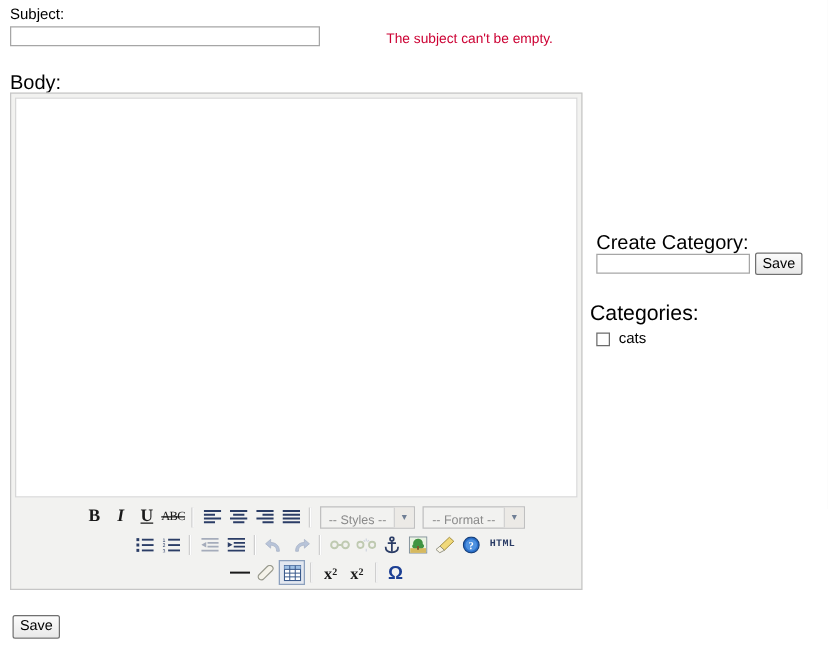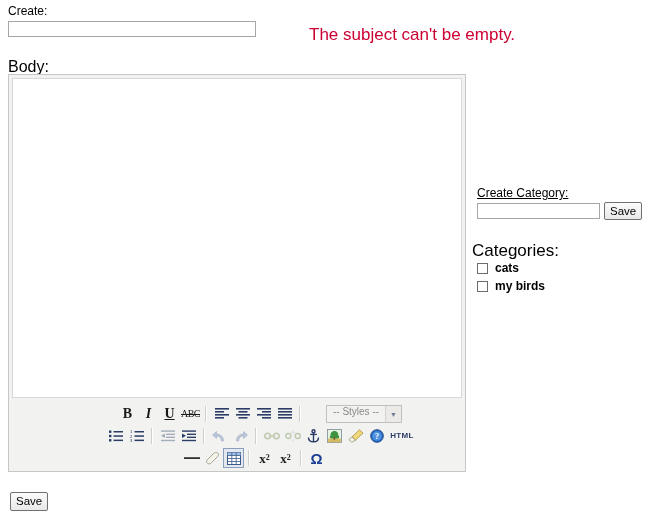--- a/index.html
+++ b/index.html
@@ -35,21 +35,21 @@
     background: #ffffff;
     font-family: "Liberation Sans", sans-serif;
     font-size: 12px;
     padding: 0 2px;
     box-sizing: border-box;
   }
   #subject-error {
     position: absolute;
     left: 309px;
     top: 25px;
-    font-size: 17px;
+    font-size: 11px;
     color: #cc0033;
     white-space: nowrap;
   }
 
   
   #body-label {
     position: absolute;
     left: 8px;
     top: 60px;
     font-size: 16px;
@@ -125,33 +125,33 @@
   }
 
   
   .g-bold   { font-family: "Liberation Serif", serif; font-weight: bold; font-size: 14px; }
   .g-ital   { font-family: "Liberation Serif", serif; font-style: italic; font-weight: bold; font-size: 14px; }
   .g-under  { font-family: "Liberation Serif", serif; font-weight: bold; font-size: 14px; text-decoration: underline; }
   .g-strike { font-family: "Liberation Serif", serif; font-weight: normal; font-size: 10px; text-decoration: line-through; letter-spacing: -0.5px; }
   .g-sub, .g-sup { font-family: "Liberation Serif", serif; font-weight: bold; font-size: 13px; }
   .g-sub sub, .g-sup sup { font-size: 8px; }
   .g-omega { color: #1c3f94; font-size: 15px; font-weight: bold; }
-  .g-html  { color: #2b3d66; font-size: 8px; font-weight: bold; letter-spacing: 0.3px; }
+  .g-html  { color: #2b3d66; font-size: 8px; font-weight: bold; letter-spacing: 0.3px; font-family: Liberation Mono, monospace; }
 
   
   .tb-select {
     height: 18px;
     font-family: "Liberation Sans", sans-serif;
     font-size: 10px;
     color: #8a8a8a;
     background: #f2f2f0;
     border: 1px solid #c0c0c0;
-    margin: 0 21px;
+    margin: 0 3px;
     display: inline-flex;
-    align-items: flex-start;
+    align-items: flex-end;
     box-sizing: border-box;
     cursor: default;
   }
   .tb-select .lab {
     flex: 1;
     text-align: center;
     padding: 0 4px;
     white-space: nowrap;
   }
   .tb-select .arrow {
@@ -166,22 +166,21 @@
     color: #6f7e95;
   }
   #sel-styles { width: 76px; }
   #sel-format { width: 82px; }
 
   
   #create-cat-label {
     position: absolute;
     left: 477px;
     top: 186px;
-    font-size: 12px;
-    text-decoration: underline;
+    font-size: 16px;
   }
   #create-cat-input {
     position: absolute;
     left: 477px;
     top: 203px;
     width: 123px;
     height: 16px;
     border: 1px solid #a6a6a6;
     background: #ffffff;
     font-family: "Liberation Sans", sans-serif;
@@ -212,23 +211,22 @@
     font-size: 17px;
   }
   #category-list {
     position: absolute;
     left: 477px;
     top: 259px;
     width: 170px;
   }
   .cat-row {
     display: flex;
-    align-items: center;
+    align-items: flex-end;
     height: 18px;
-    font-weight: bold;
   }
   .cat-box {
     width: 11px;
     height: 11px;
     border: 1px solid #6c6c6c;
     background: #ffffff;
     box-sizing: border-box;
     margin-right: 7px;
     cursor: pointer;
   }
@@ -254,21 +252,21 @@
     box-sizing: border-box;
     cursor: pointer;
     line-height: 17px;
   }
 
   svg { display: block; }
 </style>
 </head>
 <body>
 
-<label id="subject-label">Create:</label>
+<label id="subject-label">Subject:</label>
 <input id="subject-input" type="text" value="" style="">
 <div id="subject-error">The subject can't be empty.</div>
 
 <label id="body-label">Body:</label>
 
 <div id="editor">
 
   <div id="editor-content" contenteditable="true" style=""></div>
 
   <div id="toolbar">
@@ -323,20 +321,24 @@
           </svg>
       </span>
 
       <span class="sep"></span>
 
       <span class="tb-select" id="sel-styles">
         <span class="lab">-- Styles --</span>
         <span class="arrow">▼</span>
       </span>
 
+      <span class="tb-select" id="sel-format">
+        <span class="lab">-- Format --</span>
+        <span class="arrow">▼</span>
+      </span>
     </div>
 
     <div class="tb-row row2">
 
       <span class="tbtn">
         <svg width="14" height="12" viewBox="0 0 14 12">
           <g fill="#2b3d66">
             <rect x="0" y="0.5" width="2.4" height="2.4"></rect>
               <rect x="4.5" y="1" width="9.5" height="1.5"></rect>
             <rect x="0" y="4.8" width="2.4" height="2.4"></rect>
@@ -506,19 +508,15 @@
 <input id="create-cat-input" type="text" value="" style="">
 <button id="cat-save-button">Save</button>
 
 <label id="categories-label">Categories:</label>
 
 <div id="category-list">
   <div class="cat-row">
     <span class="cat-box"></span>
     <span class="cat-name">cats</span>
   </div>
-  <div class="cat-row">
-    <span class="cat-box"></span>
-    <span class="cat-name">my birds</span>
-  </div>
 </div>
 
 <button id="main-save-button">Save</button>
 
 </body></html>

